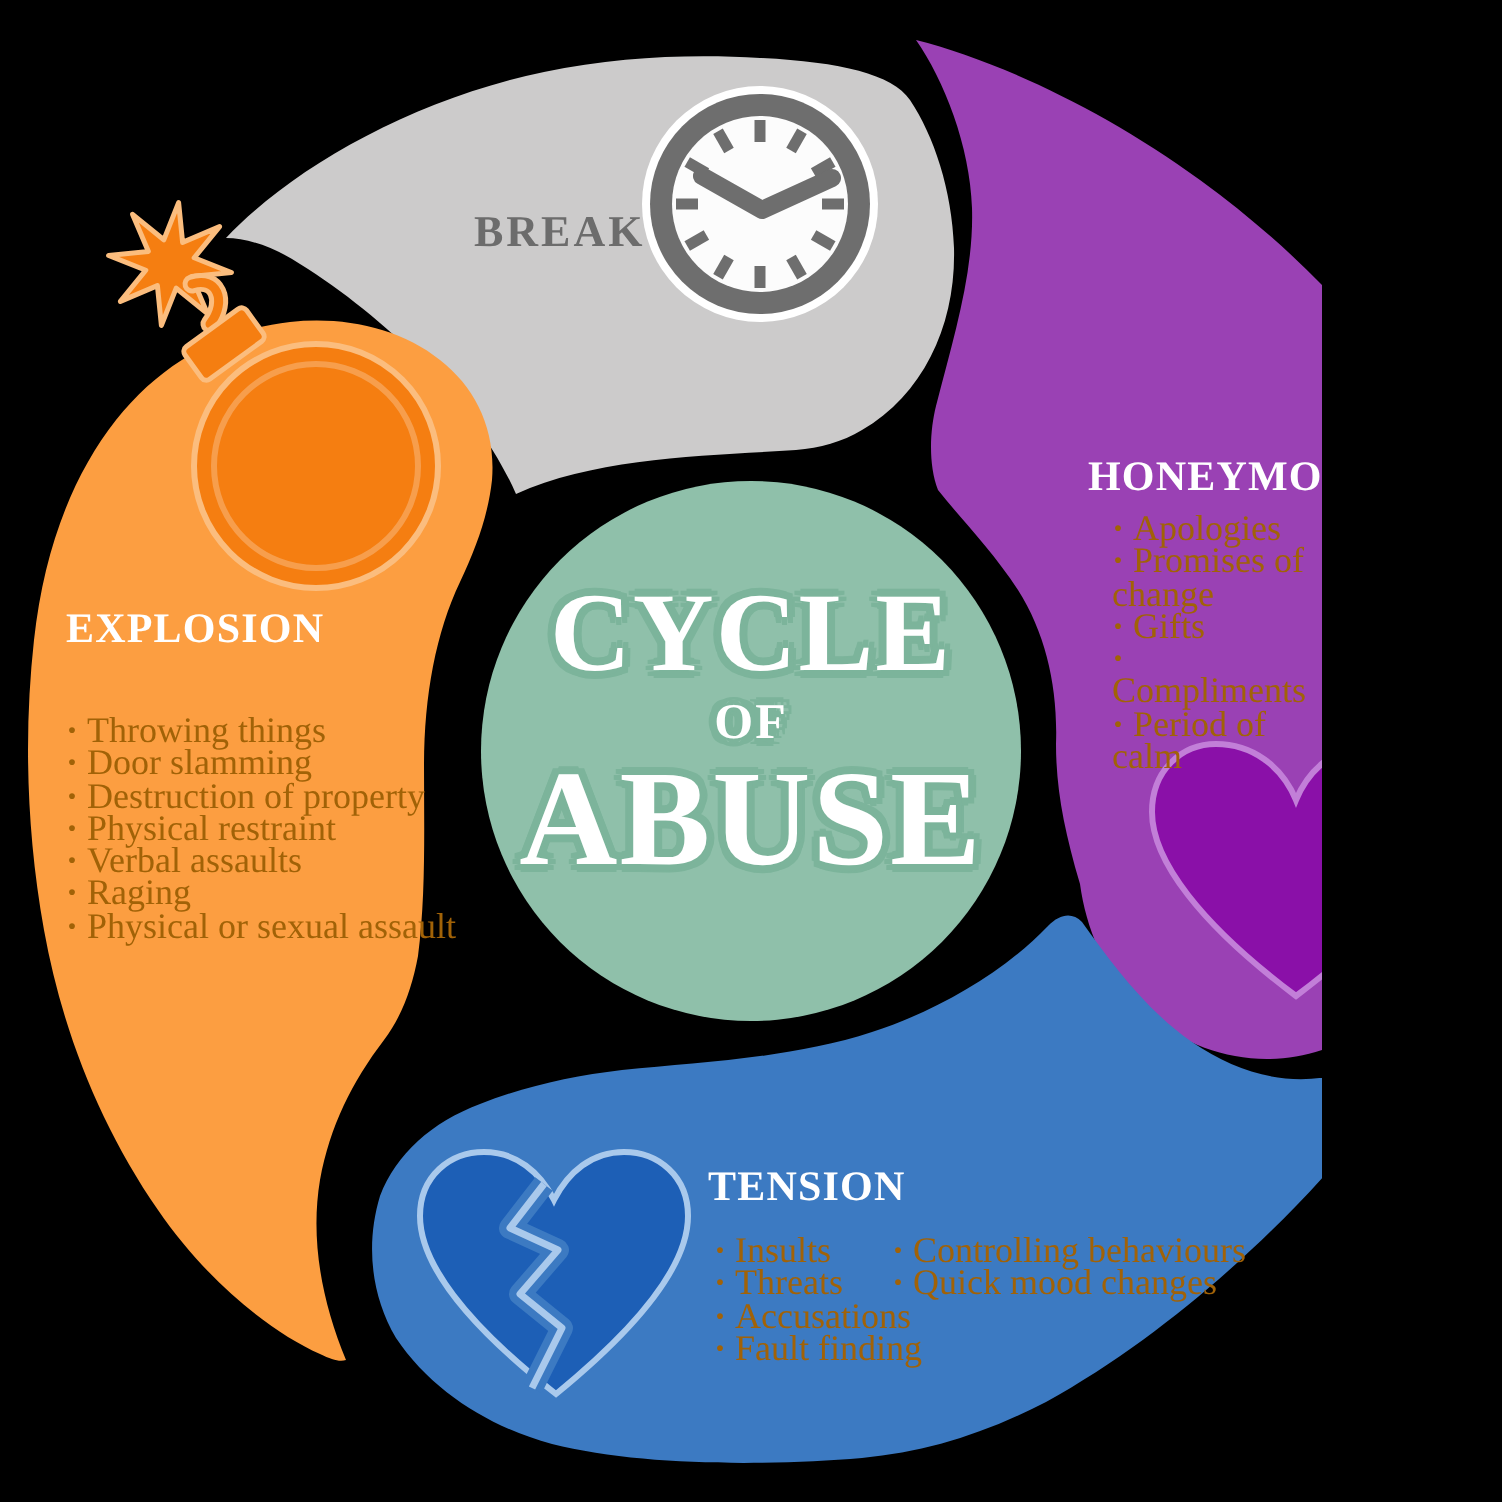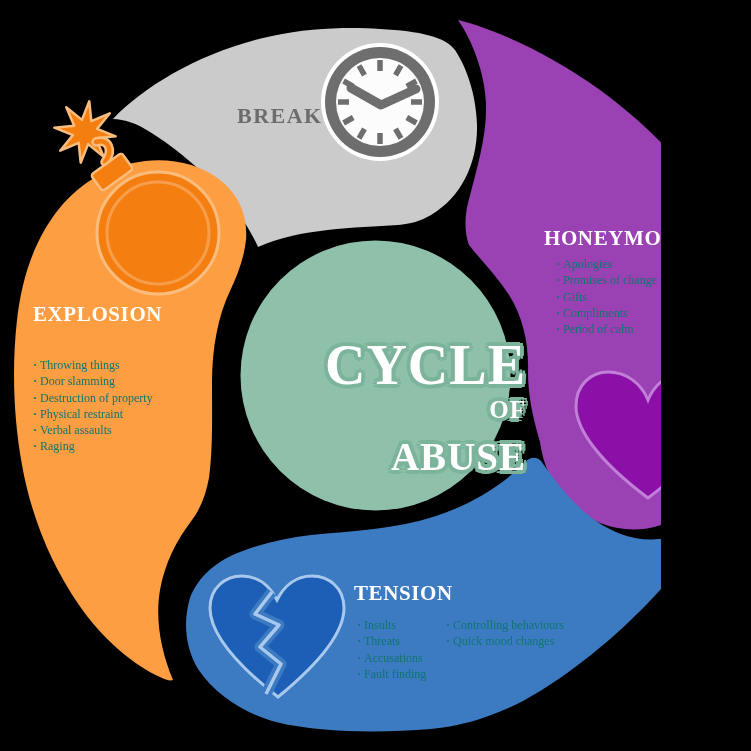--- a/index.html
+++ b/index.html
@@ -5,33 +5,33 @@
   html,body{margin:0;padding:0;background:#000;}
   .stage{position:relative;width:661px;height:751px;background:#000;overflow:hidden;
          font-family:Liberation Serif, serif;}
   .stage svg{position:absolute;left:0;top:0;}
   .txt{position:absolute;white-space:nowrap;}
   .heading{font-size:21px;font-weight:700;letter-spacing:.6px;color:#fff;}
   .break-label{left:237px;top:103px;color:#6C6C6C;letter-spacing:1.5px;font-size:22px;font-weight:700;}
   .explosion-head{left:33px;top:302px;}
   .honeymoon-head{left:544px;top:226px;}
   .tension-head{left:354px;top:581px;}
-  ul.blist{margin:0;padding:0;list-style:none;position:absolute;color:#0f766e;
-           font-size:12px;line-height:16.3px;}
+  ul.blist{margin:0;padding:0;list-style:none;position:absolute;color:#a16207;
+           font-size:18px;line-height:16.3px;}
   ul.blist li::before{content:"· ";font-weight:700;}
   .explosion-list{left:33px;top:357px;}
   .honeymoon-list{left:556px;top:256px;line-height:16.6px;}
   .tension-list1{left:357px;top:617px;}
   .tension-list2{left:446px;top:617px;}
-  .center-title{position:absolute;left:225px;top:291px;width:301px;text-align:right;color:#fff;
+  .center-title{position:absolute;left:225px;top:291px;width:301px;text-align:center;color:#fff;
     text-shadow:-3px -3px 0 #7CB49B,3px -3px 0 #7CB49B,-3px 3px 0 #7CB49B,3px 3px 0 #7CB49B,
-                 0 -4px 0 #7CB49B,0 4px 0 #7CB49B,-4px 0 0 #7CB49B,4px 0 0 #7CB49B;margin-top:48px;}
+                 0 -4px 0 #7CB49B,0 4px 0 #7CB49B,-4px 0 0 #7CB49B,4px 0 0 #7CB49B;}
   .t1{font-size:56px;font-weight:700;letter-spacing:1px;line-height:52px;}
   .t2{font-size:25px;font-weight:700;letter-spacing:1px;line-height:38px;}
-  .t3{font-size:39px;font-weight:700;letter-spacing:1px;line-height:56px;}
+  .t3{font-size:68px;font-weight:700;letter-spacing:1px;line-height:56px;}
 </style>
 </head>
 <body>
 
 <div class="stage">
   <svg width="751" height="751" viewBox="0 0 751 751">
 
     <path d="M 113 119 C 145 85, 205 50, 272 36 C 310 28, 348 27, 380 29
          C 420 31, 446 37, 455 50 C 467 68, 476 95, 477 124
          C 478 162, 462 197, 431 215 C 421 221, 410 224, 398 225
@@ -112,20 +112,21 @@
   <div class="txt break-label">BREAK</div>
 
   <div class="txt heading explosion-head">EXPLOSION</div>
   <ul class="blist explosion-list">
     <li>Throwing things</li>
     <li>Door slamming</li>
     <li>Destruction of property</li>
     <li>Physical restraint</li>
     <li>Verbal assaults</li>
     <li>Raging</li>
+    <li>Physical or sexual assault</li>
   </ul>
 
   <div class="txt heading honeymoon-head">HONEYMOON</div>
   <ul class="blist honeymoon-list">
     <li>Apologies</li>
     <li>Promises of change</li>
     <li>Gifts</li>
     <li>Compliments</li>
     <li>Period of calm</li>
   </ul>

